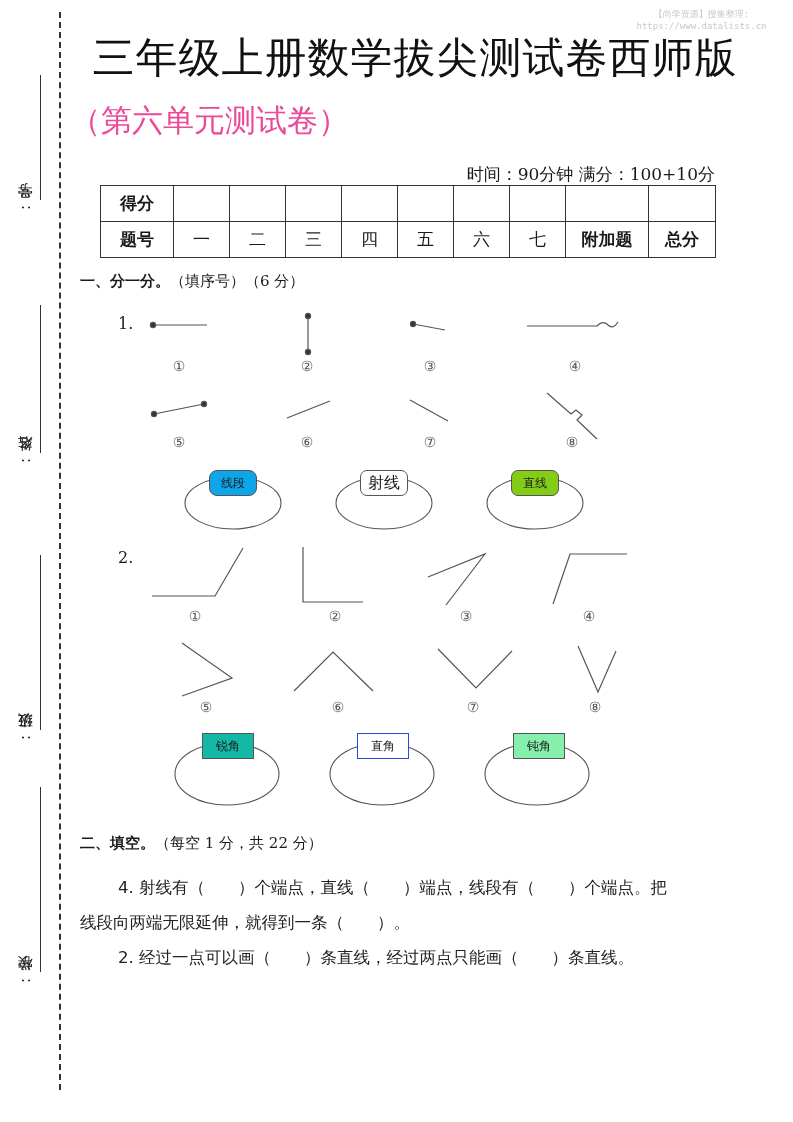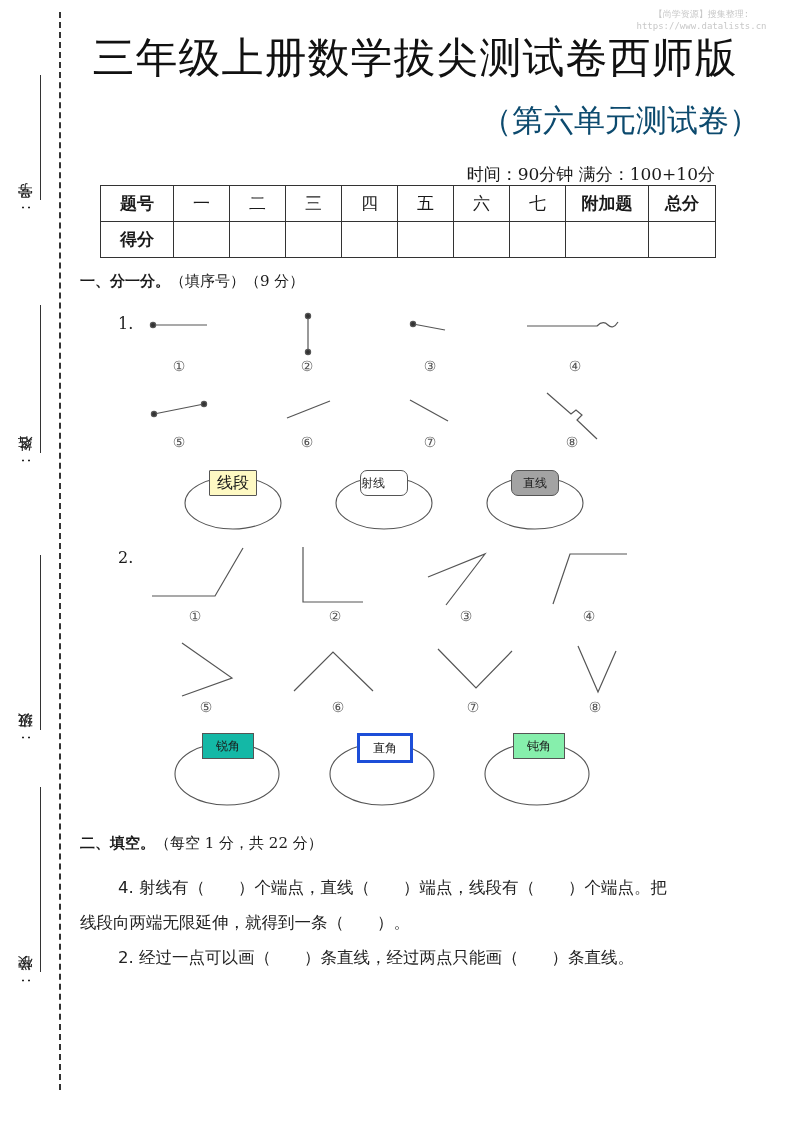--- a/index.html
+++ b/index.html
@@ -7,21 +7,21 @@
          font-family: "DejaVu Serif", "Liberation Serif", serif; color: #1a1a1a; }
   .abs { position: absolute; }
   .watermark { left: 614px; top: 8px; width: 175px; text-align: center; color: #c8c8c8;
                font-size: 9px; line-height: 12px; font-family: "DejaVu Sans Mono", monospace; }
   .dash-line { left: 59px; top: 12px; width: 0; height: 1078px; border-left: 2px dashed #333; }
   .side-label { left: 16px; writing-mode: vertical-rl; transform: rotate(180deg);
                 font-family: "DejaVu Sans", sans-serif; font-size: 15px; color: #222; }
   .side-line { left: 40px; width: 1px; background: #333; }
   .title { left: 70px; top: 30px; width: 690px; text-align: center; font-size: 42px; letter-spacing: 1px;
            font-family: "DejaVu Serif", serif; font-weight: normal; color: #111; }
-  .subtitle { left: 70px; top: 100px; width: 690px; text-align: right; font-size: 31px; color: #0c4a6e; }
+  .subtitle { left: 70px; top: 100px; width: 690px; text-align: left; font-size: 31px; color: #ec4899; }
   .meta { left: 440px; top: 163px; width: 275px; text-align: right; font-size: 17px; }
   table.score { position: absolute; left: 100px; top: 185px; border-collapse: collapse; }
   table.score td { border: 1px solid #333; height: 35px; text-align: center; font-size: 17px;
                    font-family: "DejaVu Sans", sans-serif; font-weight: bold; padding: 0; }
   .sec-title { font-size: 15px; font-family: "DejaVu Sans", sans-serif; }
   .sec-title b { font-weight: bold; }
   .sec-title span.note { font-family: "DejaVu Serif", serif; font-weight: normal; }
   .qnum { font-size: 16px; }
   .circ { font-size: 14px; color: #555; width: 20px; text-align: center; }
   .body-text { font-size: 16.5px; line-height: 34px; font-family: "DejaVu Sans", sans-serif; color: #222; }
@@ -50,48 +50,48 @@
 <div class="abs side-line" style="top:787px;height:185px;"></div>
 <div class="abs side-label" style="top:978px;">学校:</div>
 
 <div class="abs title">三年级上册数学拔尖测试卷西师版</div>
 <div class="abs subtitle">（第六单元测试卷）</div>
 <div class="abs meta">时间：90分钟  满分：100+10分</div>
 
 <table class="score">
   <tbody>
       <tr>
+    <td>得分</td>
+    <td></td>
+    <td></td>
+    <td></td>
+    <td></td>
+    <td></td>
+    <td></td>
+    <td></td>
+    <td></td>
+    <td></td>
+  </tr>
+  <tr>
     <td style="width:72px">题号</td>
     <td style="width:55px;font-weight:normal">一</td>
     <td style="width:55px;font-weight:normal">二</td>
     <td style="width:55px;font-weight:normal">三</td>
     <td style="width:55px;font-weight:normal">四</td>
     <td style="width:55px;font-weight:normal">五</td>
     <td style="width:55px;font-weight:normal">六</td>
     <td style="width:55px;font-weight:normal">七</td>
     <td style="width:82px">附加题</td>
     <td style="width:66px">总分</td>
   </tr>
-  <tr>
-    <td>得分</td>
-    <td></td>
-    <td></td>
-    <td></td>
-    <td></td>
-    <td></td>
-    <td></td>
-    <td></td>
-    <td></td>
-    <td></td>
-  </tr>
 </tbody>
   </table>
 
 <div class="abs sec-title" style="left:80px;top:272px;">
-  <b>一、分一分。</b><span class="note">（填序号）（9 分）</span>
+  <b>一、分一分。</b><span class="note">（填序号）（6 分）</span>
 </div>
 
 <div class="abs qnum" style="left:118px;top:314px;">1.</div>
 
 <svg class="fig" style="left:0;top:0" width="793" height="1122">
   <g stroke="#555" stroke-width="1.2" fill="#333">
 
     <line x1="153" y1="325" x2="207" y2="325"></line>
       <circle cx="153" cy="325" r="2.6"></circle>
 
@@ -140,36 +140,36 @@
 
 <div class="abs circ" style="left:169px;top:358px;">①</div>
 <div class="abs circ" style="left:297px;top:358px;">②</div>
 <div class="abs circ" style="left:420px;top:358px;">③</div>
 <div class="abs circ" style="left:565px;top:358px;">④</div>
 <div class="abs circ" style="left:169px;top:434px;">⑤</div>
 <div class="abs circ" style="left:297px;top:434px;">⑥</div>
 <div class="abs circ" style="left:420px;top:434px;">⑦</div>
 <div class="abs circ" style="left:562px;top:434px;">⑧</div>
 
-<div class="abs" style="left:209px;top:470px;width:46px;height:24px;border:1px solid #555;border-radius:1px;background:#fef9c3;text-align:center;font-size:16px;line-height:24px;font-family:'DejaVu Serif',serif;">线段</div>
-<div class="abs" style="left:360px;top:470px;width:46px;height:24px;border:1px solid #555;border-radius:7px;background:#fff;text-align:left;font-size:12px;line-height:24px;font-family:'DejaVu Serif',serif;">射线</div>
-<div class="abs" style="left:511px;top:470px;width:46px;height:24px;border:1px solid #555;border-radius:7px;background:#a3a3a3;text-align:center;font-size:12px;line-height:24px;font-family:'DejaVu Serif',serif;">直线</div>
+<div class="abs" style="left:209px;top:470px;width:46px;height:24px;border:1px solid #555;border-radius:8px;background:#0ea5e9;text-align:center;font-size:12px;line-height:24px;font-family:'DejaVu Serif',serif;">线段</div>
+<div class="abs" style="left:360px;top:470px;width:46px;height:24px;border:1px solid #555;border-radius:7px;background:#fff;text-align:center;font-size:16px;line-height:24px;font-family:'DejaVu Serif',serif;">射线</div>
+<div class="abs" style="left:511px;top:470px;width:46px;height:24px;border:1px solid #555;border-radius:7px;background:#84cc16;text-align:center;font-size:12px;line-height:24px;font-family:'DejaVu Serif',serif;">直线</div>
 
 <div class="abs qnum" style="left:118px;top:548px;">2.</div>
 <div class="abs circ" style="left:185px;top:608px;">①</div>
 <div class="abs circ" style="left:325px;top:608px;">②</div>
 <div class="abs circ" style="left:456px;top:608px;">③</div>
 <div class="abs circ" style="left:579px;top:608px;">④</div>
 <div class="abs circ" style="left:196px;top:699px;">⑤</div>
 <div class="abs circ" style="left:328px;top:699px;">⑥</div>
 <div class="abs circ" style="left:463px;top:699px;">⑦</div>
 <div class="abs circ" style="left:585px;top:699px;">⑧</div>
 
 <div class="abs" style="left:202px;top:733px;width:50px;height:24px;border:1px solid #555;background:#14b8a6;text-align:center;font-size:12px;line-height:24px;">锐角</div>
-<div class="abs" style="left:357px;top:733px;width:50px;height:24px;border:3px solid #1d4ed8;background:#fff;text-align:center;font-size:12px;line-height:24px;">直角</div>
+<div class="abs" style="left:357px;top:733px;width:50px;height:24px;border:1px solid #1d4ed8;background:#fff;text-align:center;font-size:12px;line-height:24px;">直角</div>
 <div class="abs" style="left:513px;top:733px;width:50px;height:24px;border:1px solid #555;background:#86efac;text-align:center;font-size:12px;line-height:24px;">钝角</div>
 
 <div class="abs sec-title" style="left:80px;top:834px;">
   <b>二、填空。</b><span class="note">（每空 1 分，共 22 分）</span>
 </div>
 
 <div class="abs body-text" style="left:118px;top:871px;width:640px;white-space:nowrap;">4. 射线有（　　）个端点，直线（　　）端点，线段有（　　）个端点。把</div>
 <div class="abs body-text" style="left:80px;top:906px;width:640px;white-space:nowrap;">线段向两端无限延伸，就得到一条（　　）。</div>
 <div class="abs body-text" style="left:118px;top:941px;width:640px;white-space:nowrap;">2. 经过一点可以画（　　）条直线，经过两点只能画（　　）条直线。</div>
 

